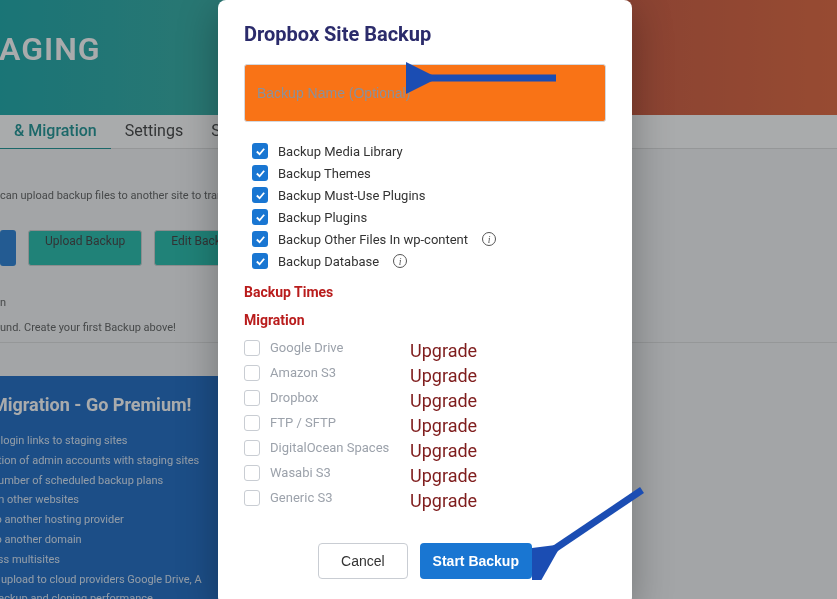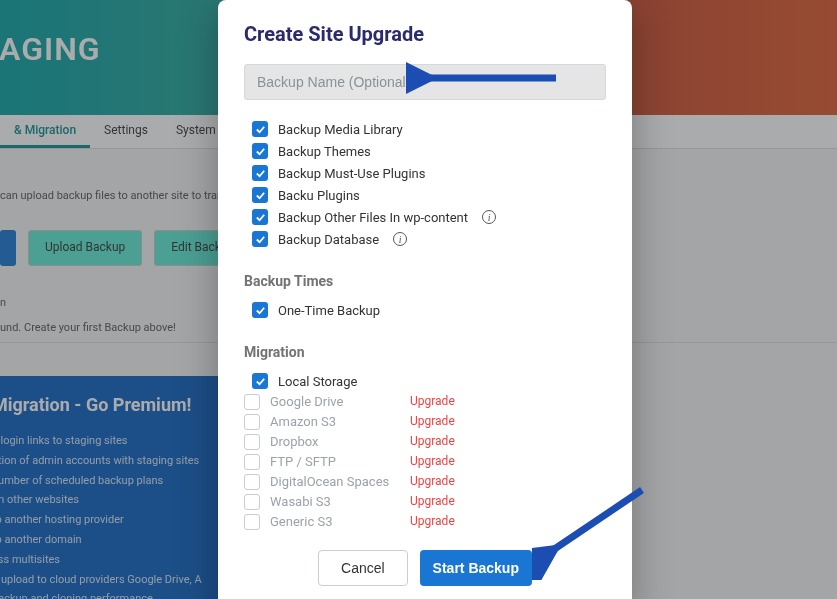--- a/index.html
+++ b/index.html
@@ -1,50 +1,50 @@
 <!DOCTYPE html>
 <html><head>
   <meta charset="utf-8">
   <style>
     * { box-sizing: border-box; margin: 0; padding: 0; }
     body { font-family: -apple-system, BlinkMacSystemFont, "Segoe UI", Roboto, Arial, sans-serif; width: 837px; height: 599px; overflow: hidden; position: relative; background: #f0f0f0; }
     .backdrop { position: absolute; inset: 0; background: #6d7275; }
     .bg-header { position: absolute; top: 0; left: 0; right: 0; height: 115px; background: linear-gradient(90deg, #0aa2a3 0%, #2ea79b 35%, #c74a2f 70%, #e15a2d 100%); padding: 30px 0 0 0; }
     .bg-header-title { color: #fff; font-size: 32px; font-weight: 600; letter-spacing: 1px; padding-left: 0; margin-left: -20px; }
     .bg-tabs { position: absolute; top: 115px; left: 0; right: 0; background: #fff; height: 34px; display: flex; align-items: center; border-bottom: 1px solid #ddd; }
-    .bg-tab { padding: 8px 14px; font-size: 12px; color: #333; border-bottom: 3px solid transparent; }
+    .bg-tab { padding: 8px 14px; font-size: 16px; color: #333; border-bottom: 3px solid transparent; }
     .bg-tab.active { color: #0d8c8c; border-bottom: 3px solid #0d8c8c; font-weight: 500; }
     .bg-content { position: absolute; top: 149px; left: 0; right: 0; bottom: 0; background: #f4f5f6; padding: 18px 0 0 0; }
     .bg-hint { font-size: 11px; color: #555; padding: 22px 0 18px 0; }
     .bg-btns { display: flex; gap: 12px; margin-top: 10px; }
     .bg-btn-primary { background: #1976d2; width: 16px; height: 36px; border-radius: 3px; }
-    .bg-btn { background: #5eead4; border: 1px solid #ccc; border-radius: 3px; padding: 9px 16px; font-size: 12px; color: #333; }
+    .bg-btn { background: #14b8a6; border: 1px solid #ccc; border-radius: 3px; padding: 3px 16px; font-size: 12px; color: #333; }
     .bg-small { font-size: 11px; color: #555; margin-top: 30px; }
     .bg-small2 { font-size: 11px; color: #555; margin-top: 12px; padding-bottom: 8px; border-bottom: 1px solid #ddd; }
     .bg-promo { position: absolute; top: 376px; left: 0; width: 350px; background: #0d5fbf; color: #fff; padding: 18px 18px 18px 0; height: 223px; }
     .bg-promo-title { font-size: 18px; font-weight: 700; margin-bottom: 16px; margin-left: -8px; }
     .bg-promo-li { font-size: 11px; line-height: 1.8; color: #d8e6f7; margin-left: -8px;}
     .overlay { position: absolute; inset: 0; background: rgba(50,55,58,0.42); }
     .modal { position: absolute; left: 218px; top: 0; width: 414px; background: #fff; border-radius: 8px; box-shadow: 0 10px 40px rgba(0,0,0,0.3); padding: 22px 26px 26px 26px; }
     .modal-title { font-size: 20px; font-weight: 700; color: #2b2b6b; margin-bottom: 18px; }
-    .modal-input { width: 100%; border: 1px solid #d3d8de; background: #e5e5e5; border-radius: 3px; padding: 9px 12px; font-size: 14px; color: #333; margin-bottom: 18px; outline: none; }
+    .modal-input { width: 100%; border: 1px solid #d3d8de; background: #f97316; border-radius: 3px; padding: 20px 12px; font-size: 14px; color: #333; margin-bottom: 18px; outline: none; }
     .modal-input::placeholder { color: #8a919b; }
     .chk-row { display: flex; align-items: center; gap: 10px; padding: 3px 8px; font-size: 13px; color: #333; }
     .chk { width: 16px; height: 16px; border-radius: 3px; display: inline-flex; align-items: center; justify-content: center; flex-shrink: 0; }
     .chk.checked { background: #1976d2; }
     .chk.unchecked { border: 1px solid #c9cdd3; background: #fff; }
     .chk svg { width: 11px; height: 11px; }
     .chk-label { }
     .info-ico { width: 14px; height: 14px; border: 1px solid #555; border-radius: 50%; display: inline-flex; align-items: center; justify-content: center; font-size: 10px; color: #555; margin-left: 4px; font-style: italic; font-family: serif; }
-    .section-h { font-weight: 700; font-size: 14px; color: #737373; margin: 23px 0 10px 0; }
+    .section-h { font-weight: 700; font-size: 14px; color: #b91c1c; margin: 12px 0 10px 0; }
     .storage-row { display: flex; gap: 10px; padding: 2px 0; font-size: 13px; }
     .storage-label { color: #9ca2ab; min-width: 130px; }
     .storage-label.enabled { color: #333; }
-    .upgrade { color: #ef4444; font-size: 12px; }
-    .modal-actions { display: flex; justify-content: center; gap: 12px; margin-top: 18px; }
+    .upgrade { color: #7f1d1d; font-size: 18px; }
+    .modal-actions { display: flex; justify-content: center; gap: 12px; margin-top: 30px; }
     .btn-cancel { background: #fff; border: 1px solid #c9cdd3; border-radius: 4px; padding: 9px 22px; font-size: 14px; color: #333; cursor: pointer; }
     .btn-start { background: #1976d2; border: none; border-radius: 4px; padding: 9px 13px; font-size: 14px; font-weight: 600; color: #fff; cursor: pointer; }
     .arrow1 { position: absolute; left: 406px; top: 60px; pointer-events:none; }
     .arrow2 { position: absolute; left: 532px; top: 480px; pointer-events:none; }
   </style>
 </head>
 <body>
 
 <div class="backdrop">
   <div class="bg-header">
@@ -75,21 +75,21 @@
     <div class="bg-promo-li">to another domain</div>
     <div class="bg-promo-li">ess multisites</div>
     <div class="bg-promo-li">p upload to cloud providers Google Drive, A</div>
     <div class="bg-promo-li">backup and cloning performance</div>
   </div>
 </div>
 
 <div class="overlay"></div>
 
 <div class="modal">
-  <div class="modal-title">Create Site Upgrade</div>
+  <div class="modal-title">Dropbox Site Backup</div>
   <input class="modal-input" placeholder="Backup Name (Optional)" style="">
 
   <div class="chk-row">
     <span class="chk checked">
         <svg viewBox="0 0 12 12">
           <path d="M2 6 L5 9 L10 3" stroke="#fff" stroke-width="2" fill="none"></path>
         </svg>
       </span>
     <span class="chk-label">Backup Media Library</span>
   </div>
@@ -108,21 +108,21 @@
         </svg>
       </span>
     <span class="chk-label">Backup Must-Use Plugins</span>
   </div>
   <div class="chk-row">
     <span class="chk checked">
         <svg viewBox="0 0 12 12">
           <path d="M2 6 L5 9 L10 3" stroke="#fff" stroke-width="2" fill="none"></path>
         </svg>
       </span>
-    <span class="chk-label">Backu Plugins</span>
+    <span class="chk-label">Backup Plugins</span>
   </div>
   <div class="chk-row">
     <span class="chk checked">
         <svg viewBox="0 0 12 12">
           <path d="M2 6 L5 9 L10 3" stroke="#fff" stroke-width="2" fill="none"></path>
         </svg>
       </span>
     <span class="chk-label">Backup Other Files In wp-content</span>
     <span class="info-ico">i</span>
   </div>
@@ -130,38 +130,22 @@
     <span class="chk checked">
         <svg viewBox="0 0 12 12">
           <path d="M2 6 L5 9 L10 3" stroke="#fff" stroke-width="2" fill="none"></path>
         </svg>
       </span>
     <span class="chk-label">Backup Database</span>
     <span class="info-ico">i</span>
   </div>
 
   <div class="section-h">Backup Times</div>
-  <div class="chk-row">
-    <span class="chk checked">
-        <svg viewBox="0 0 12 12">
-          <path d="M2 6 L5 9 L10 3" stroke="#fff" stroke-width="2" fill="none"></path>
-        </svg>
-      </span>
-    <span class="chk-label">One-Time Backup</span>
-  </div>
 
   <div class="section-h">Migration</div>
-  <div class="chk-row">
-    <span class="chk checked">
-        <svg viewBox="0 0 12 12">
-          <path d="M2 6 L5 9 L10 3" stroke="#fff" stroke-width="2" fill="none"></path>
-        </svg>
-      </span>
-    <span class="chk-label storage-label enabled">Local Storage</span>
-  </div>
   <div class="storage-row">
     <span class="chk unchecked"></span>
     <span class="storage-label">Google Drive</span>
     <span class="upgrade">Upgrade</span>
   </div>
   <div class="storage-row">
     <span class="chk unchecked"></span>
     <span class="storage-label">Amazon S3</span>
     <span class="upgrade">Upgrade</span>
   </div>

